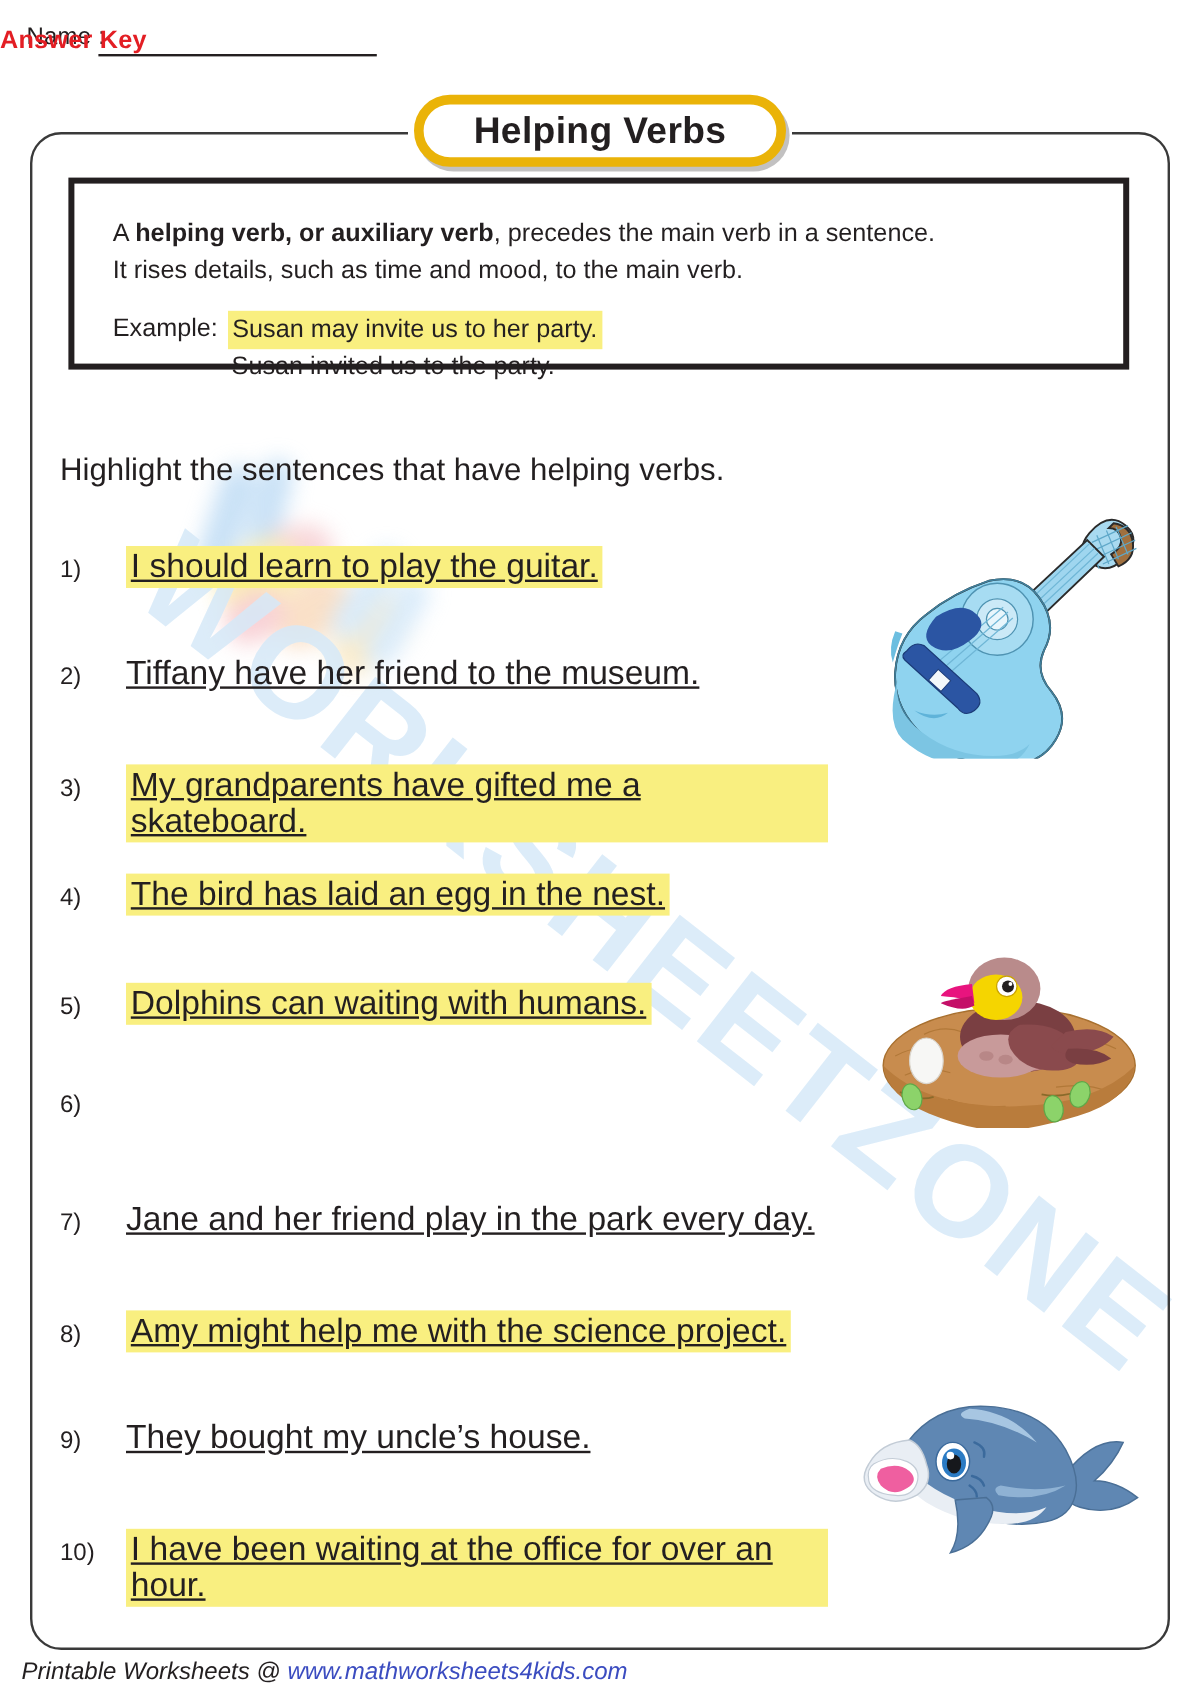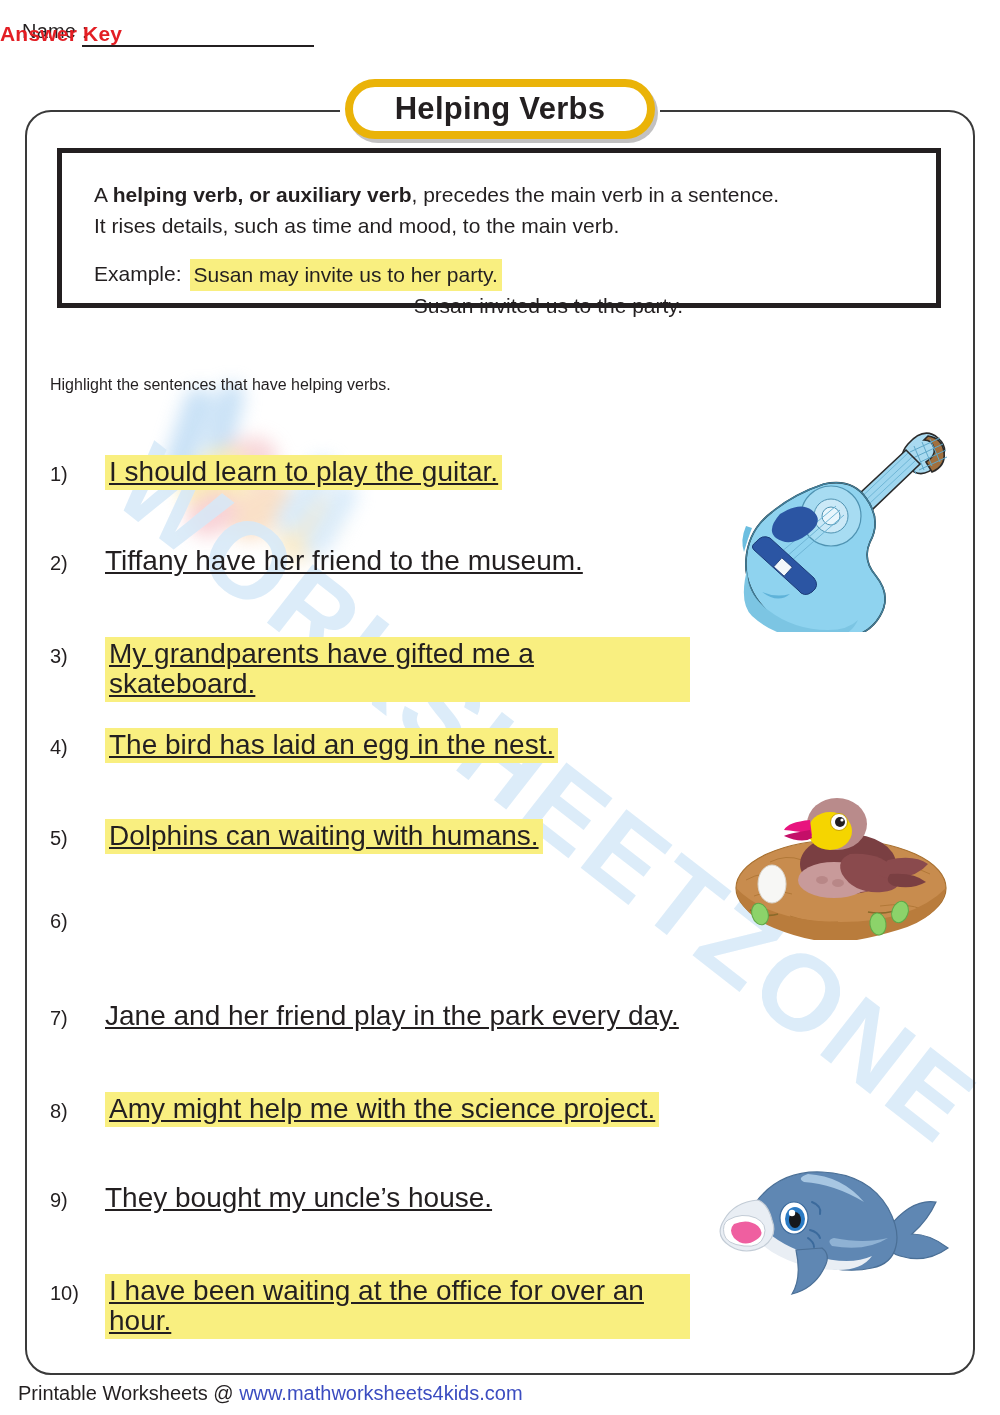--- a/index.html
+++ b/index.html
@@ -152,29 +152,28 @@
   }
   .example-label { white-space: nowrap; padding-right: 8px; }
   .hl {
     background: #f9ef80;
     padding: 1px 4px;
   }
   .example-second {
     margin-left: 99px;
     font-size: 21px;
     line-height: 30px;
-    text-align: center;
   }
 
   
   .instruction {
     position: absolute;
     left: 50px;
     top: 376px;
-    font-size: 16px;
+    font-size: 26px;
     color: #231f20;
     z-index: 3;
   }
 
   
   .qlist {
     position: absolute;
     left: 50px;
     top: 455px;
     width: 640px;
@@ -203,20 +202,21 @@
   }
 
   
   .footer {
     position: absolute;
     left: 18px;
     top: 1382px;
     font-size: 20px;
     color: #231f20;
     z-index: 3;
+    font-style: italic;
   }
   .footer .url { color: #3b4cc0; }
 
   
   .art { position: absolute; z-index: 3; }
   .art-guitar { left: 718px; top: 406px; width: 246px; height: 226px; }
   .art-nest   { left: 730px; top: 788px; width: 222px; height: 152px; }
   .art-dolphin{ left: 712px; top: 1158px; width: 252px; height: 142px; }
 </style>
 </head>

